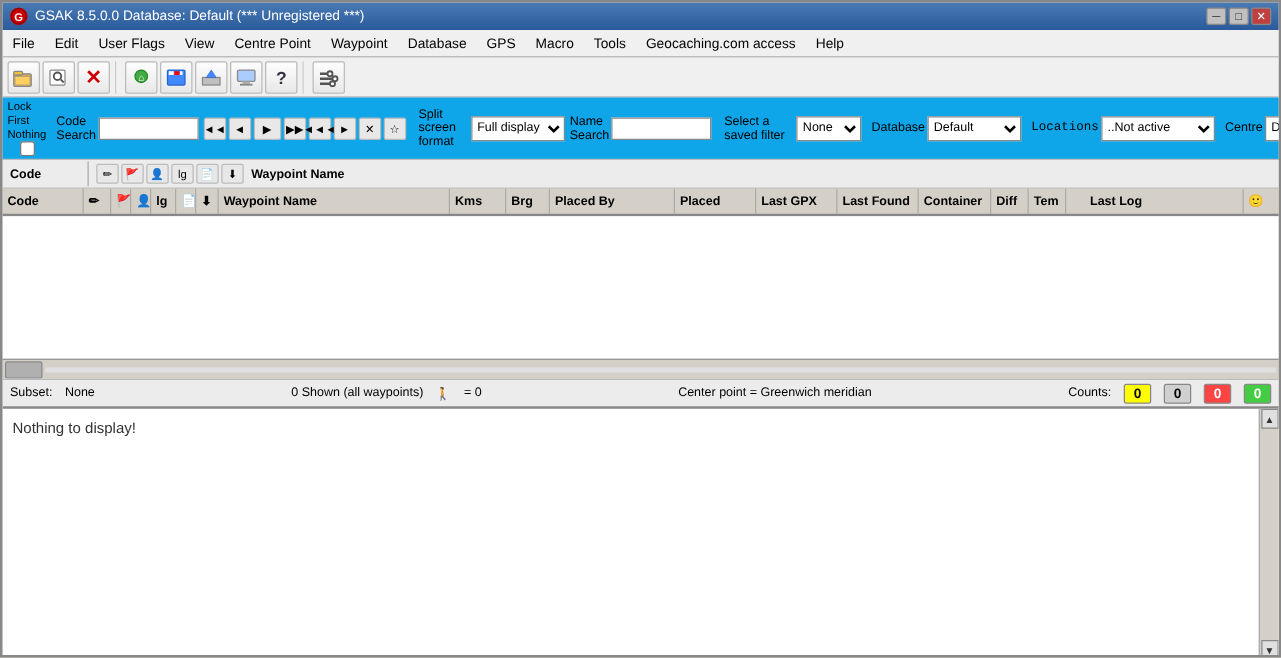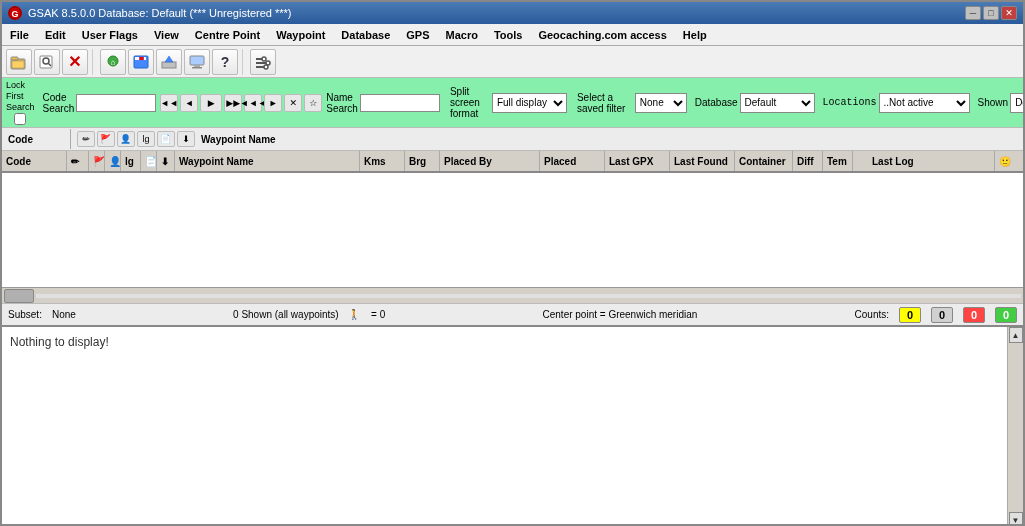--- a/index.html
+++ b/index.html
@@ -58,21 +58,20 @@
       height: 22px;
       display: flex;
       align-items: center;
     }
     .menu-item {
       padding: 2px 8px;
       cursor: pointer;
       color: #000;
       font-size: 11px;
       white-space: nowrap;
-      font-weight: bold;
     }
 
     
     #toolbar {
       background: #f0f0f0;
       border-bottom: 1px solid #bbb;
       height: 32px;
       display: flex;
       align-items: center;
       padding: 2px 4px;
@@ -84,21 +83,21 @@
       background: linear-gradient(to bottom, #fdfdfd, #e8e8e8);
       border-radius: 2px;
       display: flex; align-items: center; justify-content: center;
       cursor: pointer;
       font-size: 13px;
     }
     .tb-sep { width: 4px; height: 26px; border-left: 1px solid #ccc; margin: 0 2px; }
 
     
     #filter-bar {
-      background: #86efac;
+      background: #0ea5e9;
       border-bottom: 1px solid #bbb;
       padding: 2px 4px;
       display: flex;
       align-items: center;
       gap: 4px;
       min-height: 28px;
     }
     .filter-group {
       display: flex;
       align-items: center;
@@ -351,54 +350,54 @@
           <circle cx="14" cy="9" r="2" fill="white" stroke="#555" stroke-width="1.5"></circle>
           <circle cx="12" cy="13" r="2" fill="white" stroke="#555" stroke-width="1.5"></circle>
         </svg>
       </div>
     </div>
 
     <div id="filter-bar">
 
       <div id="lock-col">
         <span style="font-size:9px; line-height:1.2;">Lock First</span>
-        <span style="font-size:9px; line-height:1.2;">Search</span>
+        <span style="font-size:9px; line-height:1.2;">Nothing</span>
         <input type="checkbox" style="margin-top: 1px;">
       </div>
 
       <div class="filter-group">
         <span style="font-size:10px;">Code Search</span>
         <input type="text" id="code-search-input" style="width: 80px; height: 18px; font-size: 10px; border: 1px solid rgb(136, 136, 136); padding: 1px 2px;">
       </div>
 
       <div class="filter-group">
         <button class="filter-nav-btn">◄◄</button>
         <button class="filter-nav-btn">◄</button>
         <button class="filter-nav-btn" style="width:22px;">▶</button>
         <button class="filter-nav-btn">▶▶</button>
         <button class="filter-nav-btn">◄◄◄</button>
         <button class="filter-nav-btn">►</button>
         <button class="filter-nav-btn">✕</button>
         <button class="filter-nav-btn">☆</button>
       </div>
 
-      <div class="filter-group">
-        <span style="font-size:10px;">Name Search</span>
-        <input type="text" id="name-search-input" style="width: 80px; height: 18px; font-size: 10px; border: 1px solid rgb(136, 136, 136); padding: 1px 2px;">
-      </div>
-
       <div class="filter-group" style="margin-left:6px;">
         <span style="font-size:10px;">Split screen format</span>
         <select style="width:85px;">
           <option>Full display</option>
           <option>Split top</option>
           <option>Split bottom</option>
         </select>
       </div>
 
+      <div class="filter-group">
+        <span style="font-size:10px;">Name Search</span>
+        <input type="text" id="name-search-input" style="width: 80px; height: 18px; font-size: 10px; border: 1px solid rgb(136, 136, 136); padding: 1px 2px;">
+      </div>
+
       <div class="filter-group" style="margin-left:6px;">
         <span style="font-size:10px;">Select a saved filter</span>
         <select style="width:80px;">
           <option>None</option>
         </select>
       </div>
 
       <div class="filter-group" style="margin-left:4px;">
         <span style="font-size:10px;">Database</span>
         <select style="width:75px;">
@@ -409,21 +408,21 @@
       <div class="filter-group" style="margin-left:4px;">
         <span style="font-size:10px;font-family:Liberation Mono, monospace;">Locations</span>
         <select style="width:91px;">
           <option>..Not active</option>
           <option>Home</option>
           <option>Work</option>
         </select>
       </div>
 
       <div class="filter-group" style="margin-left:4px;">
-        <span style="font-size:10px;">Shown</span>
+        <span style="font-size:10px;">Centre</span>
         <select style="width:65px;">
           <option>Default</option>
         </select>
       </div>
     </div>
 
     <div id="col-row">
 
       <div style="display:flex; align-items:center; width:65px; border-right:1px solid #aaa; height:20px; padding:0 2px;">
         <span style="font-size:10px; font-weight:bold;">Code</span>

